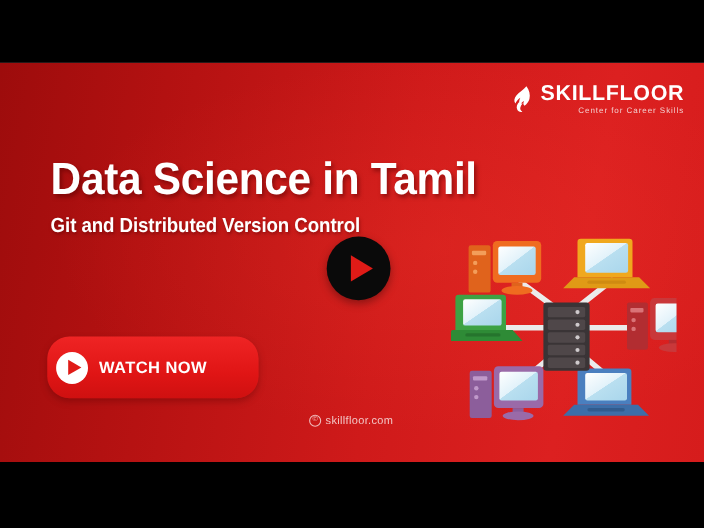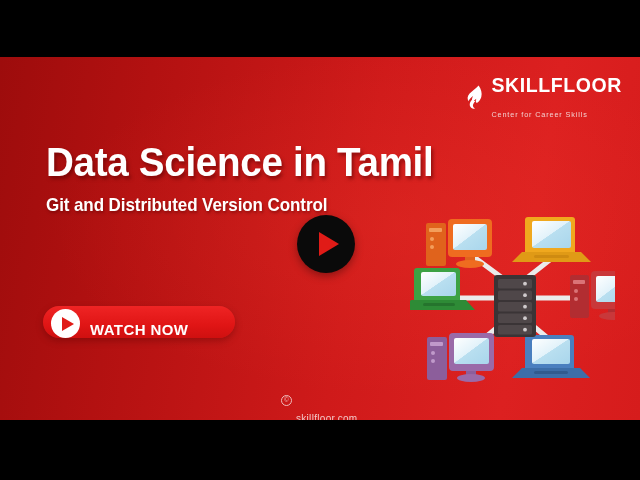--- a/index.html
+++ b/index.html
@@ -20,21 +20,21 @@
          background:radial-gradient(ellipse at 62% 46%, rgba(255,70,50,.18) 0%, rgba(0,0,0,0) 62%);
          pointer-events:none;}
 
   
   #logo{position:absolute;right:18px;top:19px;display:flex;align-items:center;gap:6px;z-index:20;}
   #logo .flame{width:20px;height:24px;flex:0 0 auto;}
   #logo .ltext{display:flex;flex-direction:column;line-height:1;}
   #logo .lmain{font-family:"Liberation Sans",sans-serif;font-weight:bold;color:#fff;
                font-size:19.5px;letter-spacing:.6px;}
   #logo .lsub{font-family:"Liberation Sans",sans-serif;color:#f3cfcf;font-size:7.3px;
-              letter-spacing:.85px;text-align:left;margin-top:15px;}
+              letter-spacing:.85px;text-align:right;margin-top:1px;}
 
   
   #headline{position:absolute;left:46px;top:62px;z-index:20;margin-top:23px;}
   #title{font-family:"Liberation Sans Narrow","Liberation Sans",sans-serif;
          font-weight:bold;font-size:41px;color:#ffffff;line-height:1;
          letter-spacing:-.3px;white-space:nowrap;
          transform:scaleX(.94);transform-origin:left center;
          text-shadow:2px 3px 4px rgba(90,0,0,.55);}
   #subtitle{margin-top:11px;font-family:"Liberation Sans Narrow","Liberation Sans",sans-serif;
          font-weight:bold;font-size:18.5px;color:#ffffff;letter-spacing:-.1px;
@@ -42,36 +42,36 @@
          text-shadow:1px 2px 3px rgba(90,0,0,.5);}
 
   
   #centerplay{position:absolute;left:297px;top:158px;width:58px;height:58px;border-radius:50%;
          background:#0a0a0a;z-index:20;display:flex;align-items:center;justify-content:center;
          box-shadow:0 3px 8px rgba(0,0,0,.35);}
   #centerplay .tri{width:0;height:0;border-left:20px solid #e01b17;
          border-top:12px solid transparent;border-bottom:12px solid transparent;margin-left:6px;}
 
   
-  #watchnow{position:absolute;left:43px;top:249px;height:32px;min-width:162px;
+  #watchnow{position:absolute;left:43px;top:249px;height:56px;min-width:162px;
          border-radius:20px;background:linear-gradient(180deg,#ef2424 0%,#e01515 60%,#cf1010 100%);
-         display:flex;align-items:flex-end;gap:10px;padding:0 22px 0 8px;z-index:20;cursor:pointer;
+         display:flex;align-items:center;gap:10px;padding:0 22px 0 8px;z-index:20;cursor:pointer;
          box-shadow:0 3px 7px rgba(80,0,0,.35);}
   #watchnow .pcirc{width:29px;height:29px;border-radius:50%;background:#fff;flex:0 0 auto;
          display:flex;align-items:center;justify-content:center;}
   #watchnow .pcirc .tri{width:0;height:0;border-left:12px solid #e01b17;
          border-top:7px solid transparent;border-bottom:7px solid transparent;margin-left:4px;}
   #watchnow .wlabel{color:#fff;font-weight:bold;font-size:15px;letter-spacing:.4px;
          font-family:"Liberation Sans",sans-serif;}
 
   
   #watermark{position:absolute;left:281px;top:320px;display:flex;align-items:center;gap:4px;z-index:20;}
   #watermark .cmark{width:9px;height:9px;border:1px solid #f0bcbc;border-radius:50%;
          color:#f0bcbc;font-size:6.5px;line-height:8px;text-align:center;font-family:"Liberation Sans",sans-serif;}
-  #watermark .wtext{color:#f2c6c6;font-size:10px;letter-spacing:.3px;font-family:"Liberation Sans",sans-serif;margin-top:36px;}
+  #watermark .wtext{color:#f2c6c6;font-size:10px;letter-spacing:.3px;font-family:"Liberation Sans",sans-serif;}
 
   
   #network{position:absolute;left:410px;top:140px;width:205px;height:195px;z-index:15;}
   #network svg{display:block;width:100%;height:100%;}
 </style>
 </head>
 <body>
 
 <div id="stage">
 

